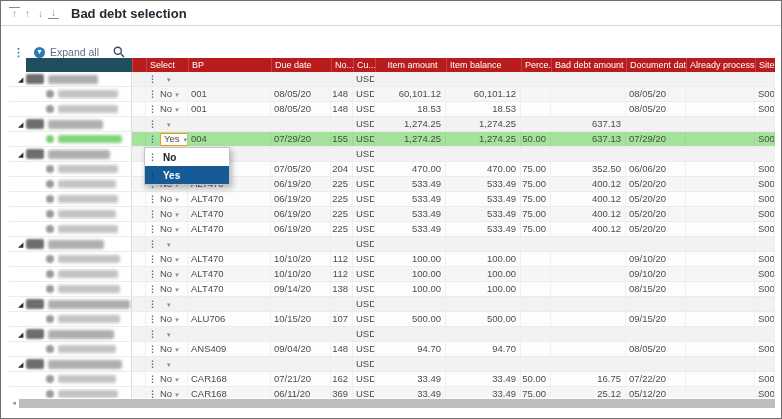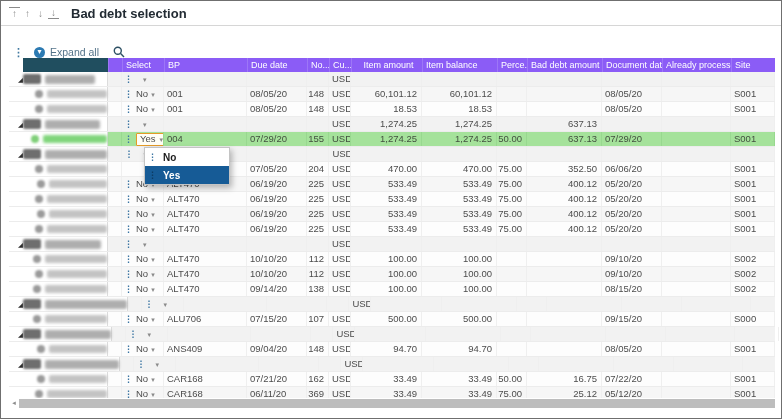--- a/index.html
+++ b/index.html
@@ -25,21 +25,21 @@
   .expand-all{display:flex;align-items:center;cursor:pointer;}
   .expand-circle{width:11px;height:11px;border-radius:50%;background:#2c7ab2;color:#fff;font-size:8px;line-height:10px;text-align:center;margin-right:5px;}
   .expand-label{font-size:10.5px;color:#55748a;}
   .search-tool{margin-left:14px;cursor:pointer;display:flex;align-items:center;}
 
   
   .grid-area{position:absolute;top:57px;left:8px;width:766px;}
   .thead{display:flex;height:14px;}
   .gutter-head{width:17px;background:#fff;}
   .tree-head{width:106px;background:#204e5f;}
-  .hcols{display:flex;background:#8b5cf6;}
+  .hcols{display:flex;background:#b91c1c;}
   .hcell{height:14px;line-height:14px;color:#fff;font-size:9px;padding-left:3px;white-space:nowrap;overflow:hidden;border-left:1px solid rgba(255,255,255,0.16);cursor:pointer;}
 
   .row{display:flex;height:15px;border-bottom:1px solid #ececec;background:#fdfdfd;}
   .row.alt{background:#f6f6f6;}
   .row.group{background:#f2f2f2;}
   .row.hl{background:#a5e29b;}
   .gutter{width:17px;display:flex;align-items:center;background:#fff;}
   .tri{font-size:7px;color:#2b2b2b;padding-left:9px;line-height:7px;cursor:pointer;}
   .treecell{width:106px;display:flex;align-items:center;border-right:1px solid #dcdcdc;background:#fff;cursor:pointer;}
   .chip{width:18px;height:10px;background:#6e6e6e;border-radius:2px;filter:blur(1.2px);}
@@ -49,21 +49,21 @@
   .dot.g{background:#7fcf78;}
   .tbar.g{background:#7fd57a;}
 
   .cols{display:flex;}
   .cell{height:14px;line-height:14px;font-size:9.5px;color:#4c4c4c;white-space:nowrap;overflow:hidden;border-right:1px solid #efefef;padding-left:3px;cursor:default;}
   .row.hl .cell{border-right-color:#98d88f;color:#42503f;}
   .cell.num{text-align:right;padding-right:4px;padding-left:0;}
   .c-gap{width:14px;}.c-select{width:42px;}.c-bp{width:83px;}.c-due_date{width:60px;}
   .c-number{width:22px;}.c-currency{width:22px;}.c-item_amount{width:71px;text-align:center;}.c-item_balance{width:75px;}
   .c-percentage{width:30px;}.c-bad_debt_amount{width:75px;}.c-document_date{width:60px;}
-  .c-already_processed{width:69px;}.c-site{width:44px;}
+  .c-already_processed{width:69px;}.c-site{width:20px;}
 
   .selcell{display:flex;align-items:center;padding-left:2px;}
   .kebab{font-size:9px;font-weight:bold;color:#3c76a3;line-height:9px;margin-right:3px;cursor:pointer;flex:none;}
   .selval{font-size:9.5px;color:#4c4c4c;margin-right:3px;}
   .selarr{font-size:7px;color:#8a8a8a;line-height:7px;cursor:pointer;}
   .selbox{display:flex;align-items:center;border:1px solid #e59b27;background:#fffef6;height:13px;padding:0 3px;border-radius:1px;}
   .selbox .selval{margin-right:4px;}
 
   
   .dropdown{position:absolute;left:135px;top:89px;width:86px;background:#fff;border:1px solid #c4c4c4;box-shadow:2px 3px 6px rgba(0,0,0,0.28);z-index:10;}
@@ -555,21 +555,21 @@
             <span class="tbar child" style="width: 62px;"></span>
           </div>
           <div class="cols">
             <div class="cell c-gap"></div>
             <div class="cell c-select selcell">
               <span class="kebab">⋮</span>
               <span class="selval">No</span>
               <span class="selarr">▾</span>
             </div>
             <div class="cell c-bp">ALU706</div>
-            <div class="cell c-due_date">07/15/20</div>
+            <div class="cell c-due_date">10/15/20</div>
             <div class="cell c-number num">107</div>
             <div class="cell c-currency">USD</div>
             <div class="cell c-item_amount num">500.00</div>
             <div class="cell c-item_balance num">500.00</div>
             <div class="cell c-percentage num"></div>
             <div class="cell c-bad_debt_amount num"></div>
             <div class="cell c-document_date">09/15/20</div>
             <div class="cell c-already_processed"></div>
             <div class="cell c-site">S000</div>
           </div>

